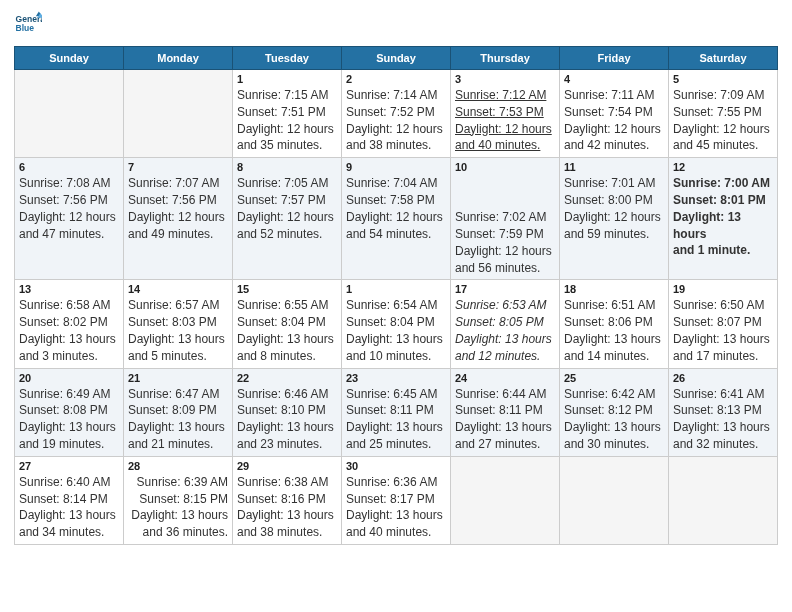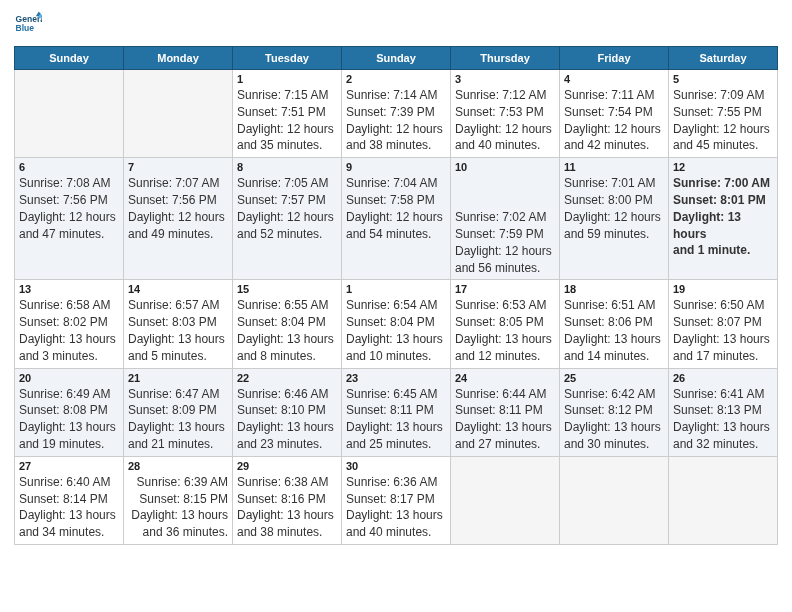--- a/index.html
+++ b/index.html
@@ -122,27 +122,27 @@
           <td>
             <span class="day-number">1</span>
             <div class="day-info" style="white-space: pre-line;">Sunrise: 7:15 AM
 Sunset: 7:51 PM
 Daylight: 12 hours
 and 35 minutes.</div>
           </td>
           <td>
             <span class="day-number">2</span>
             <div class="day-info" style="white-space: pre-line;">Sunrise: 7:14 AM
-Sunset: 7:39 PM
+Sunset: 7:52 PM
 Daylight: 12 hours
 and 38 minutes.</div>
           </td>
           <td>
             <span class="day-number">3</span>
-            <div class="day-info" style="white-space: pre-line;">Sunrise: 7:12 AM
+            <div class="day-info" style="white-space: pre-line; text-decoration: underline;">Sunrise: 7:12 AM
 Sunset: 7:53 PM
 Daylight: 12 hours
 and 40 minutes.</div>
           </td>
           <td>
             <span class="day-number">4</span>
             <div class="day-info" style="white-space: pre-line;">Sunrise: 7:11 AM
 Sunset: 7:54 PM
 Daylight: 12 hours
 and 42 minutes.</div>
@@ -230,21 +230,21 @@
           </td>
           <td>
             <span class="day-number">1</span>
             <div class="day-info" style="white-space: pre-line;">Sunrise: 6:54 AM
 Sunset: 8:04 PM
 Daylight: 13 hours
 and 10 minutes.</div>
           </td>
           <td>
             <span class="day-number">17</span>
-            <div class="day-info" style="white-space: pre-line;">Sunrise: 6:53 AM
+            <div class="day-info" style="white-space: pre-line; font-style: italic;">Sunrise: 6:53 AM
 Sunset: 8:05 PM
 Daylight: 13 hours
 and 12 minutes.</div>
           </td>
           <td>
             <span class="day-number">18</span>
             <div class="day-info" style="white-space: pre-line;">Sunrise: 6:51 AM
 Sunset: 8:06 PM
 Daylight: 13 hours
 and 14 minutes.</div>

